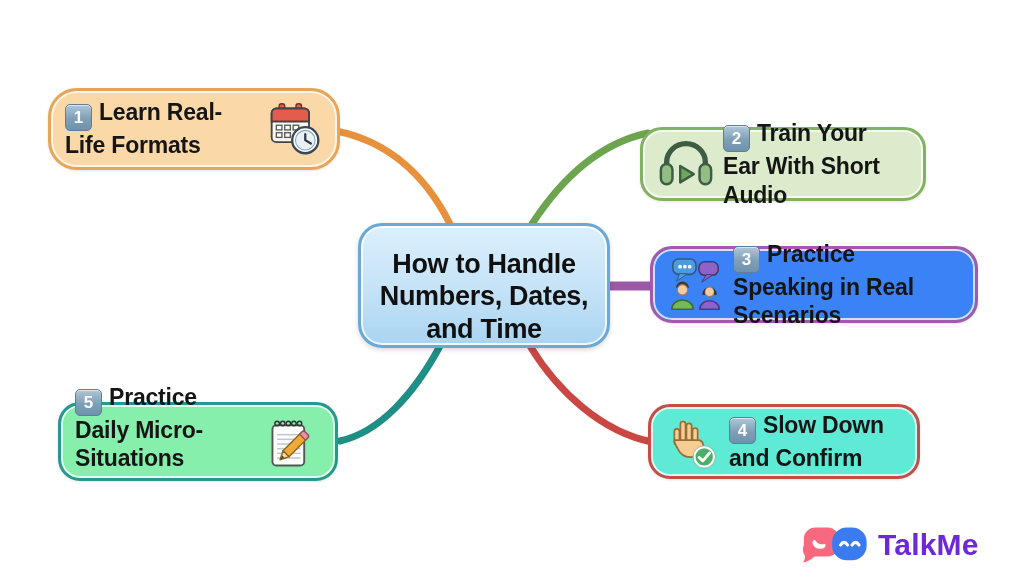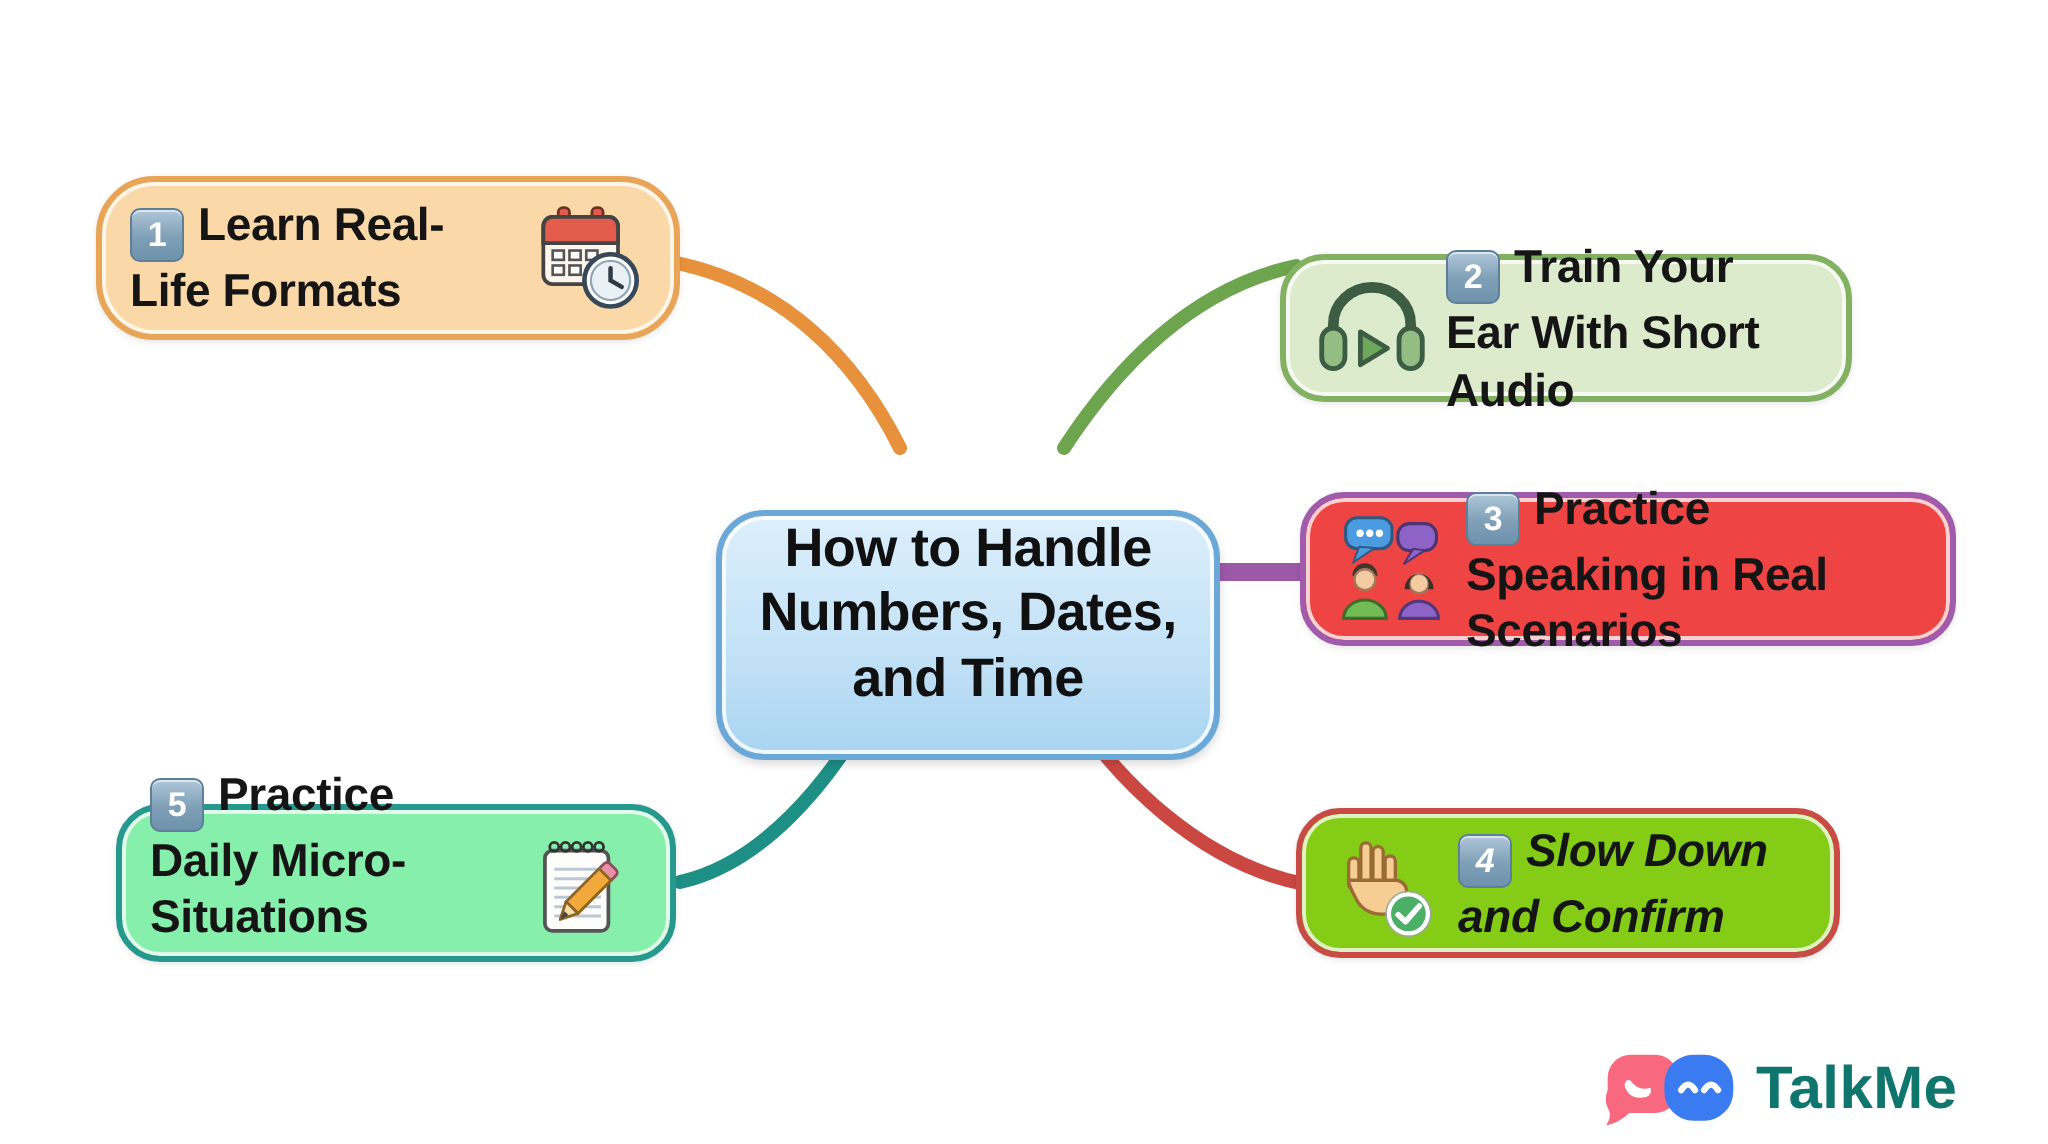--- a/index.html
+++ b/index.html
@@ -29,21 +29,21 @@
   #node-1{left:48px;top:88px;width:292px;height:82px;border-radius:29px;}
   #node-2{left:640px;top:94px;width:286px;height:74px;}
   #node-3{left:650px;top:246px;width:328px;height:77px;}
   #node-4{left:648px;top:404px;width:272px;height:75px;}
   #node-5{left:58px;top:402px;width:280px;height:79px;}
   #center-node{
     position:absolute;z-index:1;left:358px;top:223px;width:252px;height:125px;
     border:3px solid #6BA8D8;border-radius:24px;
     background:linear-gradient(180deg,#DCEFFC 0%,#C4E2F7 55%,#A9D4F1 100%);
     box-shadow:inset 0 0 0 2px rgba(255,255,255,.8), 0 2px 5px rgba(0,0,0,.15);
-    display:flex;align-items:flex-start;justify-content:center;box-sizing:border-box;margin-top:32px;
+    display:flex;align-items:flex-end;justify-content:center;box-sizing:border-box;
   }
   #center-title{
     font-weight:bold;font-size:27px;line-height:1.2;color:#101010;
     text-align:center;padding:0 10px;letter-spacing:-0.3px;
   }
   .icon{flex:0 0 auto;}
   #logo{
     position:absolute;z-index:1;left:800px;top:522px;width:200px;height:46px;
     display:flex;align-items:center;gap:6px;
   }
@@ -85,41 +85,41 @@
 <div class="node" id="node-2" style="background-color: rgb(220, 235, 203); border-color: rgb(130, 177, 97); margin-top: 33px;">
   <svg class="icon" width="58" height="58" viewBox="0 0 60 60">
     <path d="M10 37 V28 a20 19 0 0 1 40 0 V37" fill="none" stroke="#3D5C44" stroke-width="5.5" stroke-linecap="round"></path>
     <rect x="4" y="30" width="12" height="21" rx="6" fill="#93BD82" stroke="#3D5C44" stroke-width="2.5"></rect>
     <rect x="44" y="30" width="12" height="21" rx="6" fill="#93BD82" stroke="#3D5C44" stroke-width="2.5"></rect>
     <path d="M24 32 L38 40.5 L24 49 Z" fill="#6FA85C" stroke="#3D5C44" stroke-width="2.5" stroke-linejoin="round"></path>
   </svg>
   <div class="node-label"><span class="badge">2</span><span>Train Your Ear With Short Audio</span></div>
 </div>
 
-<div class="node" id="node-3" style="background-color: #ef4444; border-color: rgb(160, 91, 173);">
+<div class="node" id="node-3" style="background-color: #3b82f6; border-color: rgb(160, 91, 173);">
   <svg class="icon" width="58" height="58" viewBox="0 0 60 60">
     <rect x="6" y="3" width="24" height="16" rx="6" fill="#4B9BE0" stroke="#2F5A80" stroke-width="1.6"></rect>
     <path d="M13 18 L10 26 L21 18.6 Z" fill="#4B9BE0" stroke="#2F5A80" stroke-width="1"></path>
     <circle cx="13.5" cy="11" r="1.9" fill="#fff"></circle>
       <circle cx="18.5" cy="11" r="1.9" fill="#fff"></circle>
       <circle cx="23.5" cy="11" r="1.9" fill="#fff"></circle>
     <rect x="33" y="6" width="20" height="14" rx="6" fill="#8E63C8" stroke="#4C3470" stroke-width="1.6"></rect>
     <path d="M41 19 L36 27 L47 19.8 Z" fill="#8E63C8" stroke="#4C3470" stroke-width="1"></path>
     <path d="M9.5 33 a6.5 6.5 0 0 1 13 0 z" fill="#42362E"></path>
     <circle cx="16" cy="35" r="5.4" fill="#F3CBA3" stroke="#A2795B" stroke-width="1.2"></circle>
     <path d="M10 32 a6 5 0 0 1 12 0 l-1 0 a5 4.4 0 0 0 -10 0 z" fill="#42362E"></path>
     <path d="M5 55 a11 9.5 0 0 1 22 0 z" fill="#72BB55" stroke="#3C6B2C" stroke-width="1.6"></path>
     <circle cx="44" cy="37" r="5" fill="#F3CBA3" stroke="#A2795B" stroke-width="1.2"></circle>
     <path d="M36.5 40 a7.5 8 0 1 1 15 0 l-3 0 a5 5.6 0 1 0 -9 0 z" fill="#3A3028"></path>
     <path d="M34 55 a10 8.8 0 0 1 20 0 z" fill="#8E63C8" stroke="#53377B" stroke-width="1.6"></path>
   </svg>
   <div class="node-label"><span class="badge">3</span><span>Practice Speaking in Real Scenarios</span></div>
 </div>
 
-<div class="node" id="node-4" style="background-color: #84cc16; border-color: rgb(200, 75, 69); font-style: italic;">
+<div class="node" id="node-4" style="background-color: #5eead4; border-color: rgb(200, 75, 69);">
   <svg class="icon" width="56" height="56" viewBox="0 0 60 60">
     <g fill="#F6CE94" stroke="#9A6B35" stroke-width="1.8" stroke-linejoin="round">
       <rect x="10" y="16" width="5.5" height="17" rx="2.7"></rect>
       <rect x="16.5" y="8" width="5.5" height="22" rx="2.7"></rect>
       <rect x="23" y="10" width="5.5" height="21" rx="2.7"></rect>
       <rect x="29.5" y="15" width="5.5" height="17" rx="2.7"></rect>
       <path d="M10 28 h25 a6 6 0 0 1 6 5 c.5 6 -4 12 -11 13 c-7 1 -13 -2 -16 -8 c-2 -4 -4 -7 -4 -10 z"></path>
     </g>
     <circle cx="42" cy="46" r="10.5" fill="#4CAF68" stroke="#ffffff" stroke-width="2.4"></circle>
     <circle cx="42" cy="46" r="12" fill="none" stroke="#9aa7a0" stroke-width="0.8"></circle>
@@ -155,14 +155,14 @@
 </div>
 
 <div id="logo">
   <svg width="72" height="46" viewBox="0 0 94 60">
     <path d="M20 7 h16 a15 15 0 0 1 15 15 v8 a15 15 0 0 1 -15 15 h-17 c-5 5 -11 7.5 -15 8 c2.5 -3.5 3 -7 2 -9.5 a15 15 0 0 1 -1 -13.5 v-8 a15 15 0 0 1 15 -15 z" fill="#F8687E"></path>
     <path d="M16 27 q3 10 14 7.5 q4.5 -1.5 3 -6 q-8 2.5 -13 -4.5 q-3 -2 -4 3 z" fill="#ffffff"></path>
     <rect x="42" y="7" width="45" height="43" rx="19" fill="#3A7BF2"></rect>
     <path d="M53 30 q4.5 -7 9 0" fill="none" stroke="#ffffff" stroke-width="4.2" stroke-linecap="round"></path>
     <path d="M68 30 q4.5 -7 9 0" fill="none" stroke="#ffffff" stroke-width="4.2" stroke-linecap="round"></path>
   </svg>
-  <span id="logo-text" style="color: #0f766e;">TalkMe</span>
+  <span id="logo-text" style="color: #6d28d9;">TalkMe</span>
 </div>
 
 </body></html>

